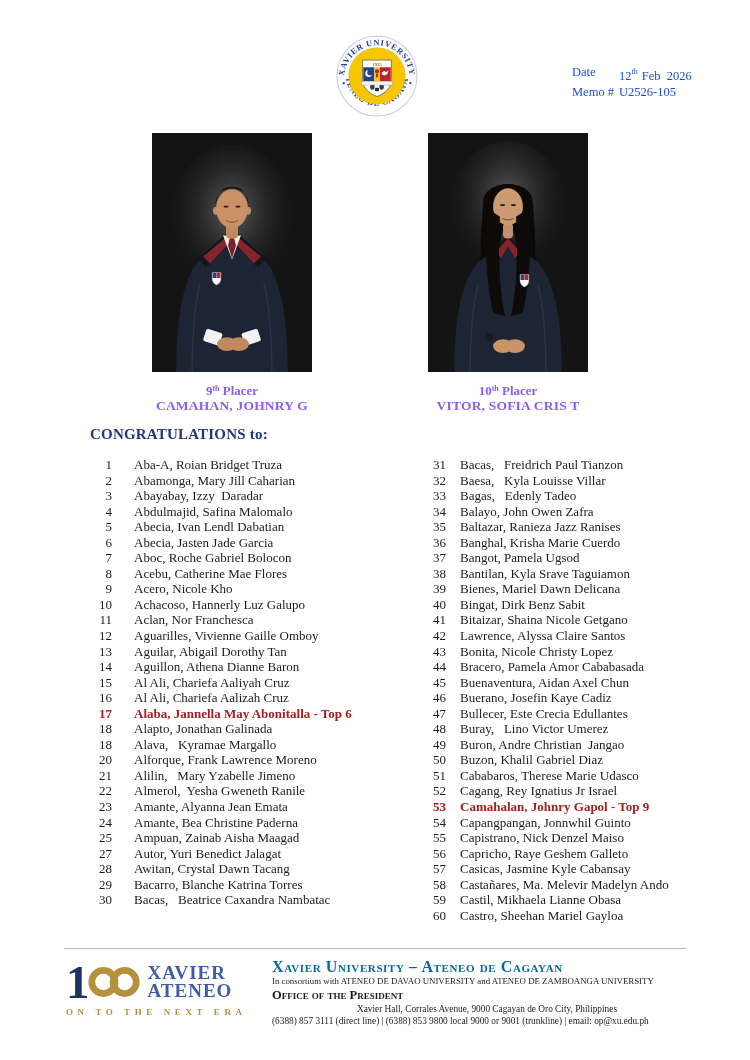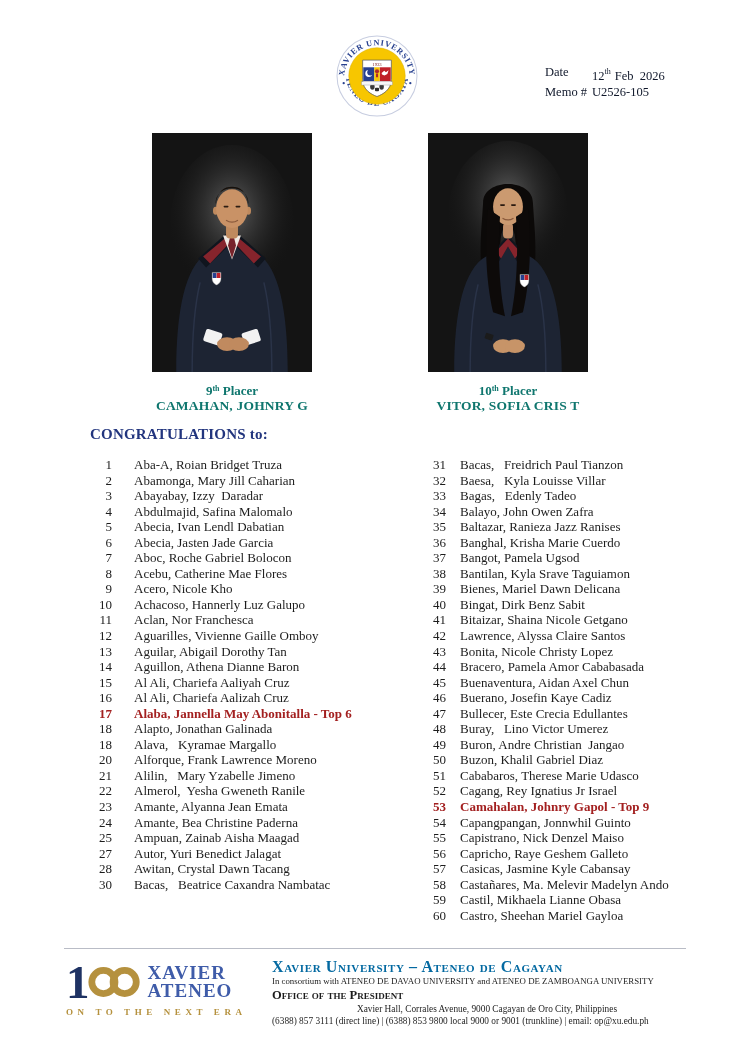--- a/index.html
+++ b/index.html
@@ -1,35 +1,35 @@
 <!DOCTYPE html>
 <html><head>
 <meta charset="utf-8">
 <style>
   html,body{margin:0;padding:0;background:#ffffff;}
   .page{position:relative;width:750px;height:1060px;background:#ffffff;overflow:hidden;
         font-family:"Liberation Serif",serif;color:#1c1c1c;}
 
   
   .seal{position:absolute;left:336px;top:35px;width:82px;height:82px;}
-  .memo-meta{position:absolute;left:545px;top:64px;font-size:12.5px;line-height:16px;color:#0f172a;}
+  .memo-meta{position:absolute;left:572px;top:64px;font-size:12.5px;line-height:16px;color:#1d4ed8;}
   .meta-row{display:flex;}
   .meta-label{width:47px;}
   .meta-value{white-space:pre;}
   .meta-value sup{font-size:8px;vertical-align:6px;}
   .date-rest{margin-left:4px;}
 
   
   .photo{position:absolute;top:133px;width:160px;height:239px;background:#141414;}
   .photo svg{display:block;width:160px;height:239px;}
   .photo-1{left:152px;}
   .photo-2{left:428px;}
 
   
-  .caption{position:absolute;top:381px;width:220px;text-align:center;color:#0f766e;font-weight:bold;}
+  .caption{position:absolute;top:381px;width:220px;text-align:center;color:#8b5cf6;font-weight:bold;}
   .caption-1{left:122px;}
   .caption-2{left:398px;}
   .caption .rank{font-size:13px;line-height:15px;}
   .caption .rank sup{font-size:8px;vertical-align:4px;}
   .caption .pname{font-size:13.5px;line-height:16px;letter-spacing:.2px;}
 
   
   .congrats{position:absolute;left:90px;top:426px;font-size:15px;font-weight:bold;color:#22357e;letter-spacing:.2px;}
   .col{position:absolute;top:457px;}
   .col-left{left:90px;}
@@ -297,20 +297,24 @@
     </div>
       <div class="row">
       <span class="num">27</span>
       <span class="nm">Autor, Yuri Benedict Jalagat</span>
     </div>
       <div class="row">
       <span class="num">28</span>
       <span class="nm">Awitan, Crystal Dawn Tacang</span>
     </div>
       <div class="row">
+      <span class="num">29</span>
+      <span class="nm">Bacarro, Blanche Katrina Torres</span>
+    </div>
+      <div class="row">
       <span class="num">30</span>
       <span class="nm">Bacas,   Beatrice Caxandra Nambatac</span>
     </div>
     </div>
   <div class="col col-right">
       <div class="row">
       <span class="num">31</span>
       <span class="nm">Bacas,   Freidrich Paul Tianzon</span>
     </div>
       <div class="row">

